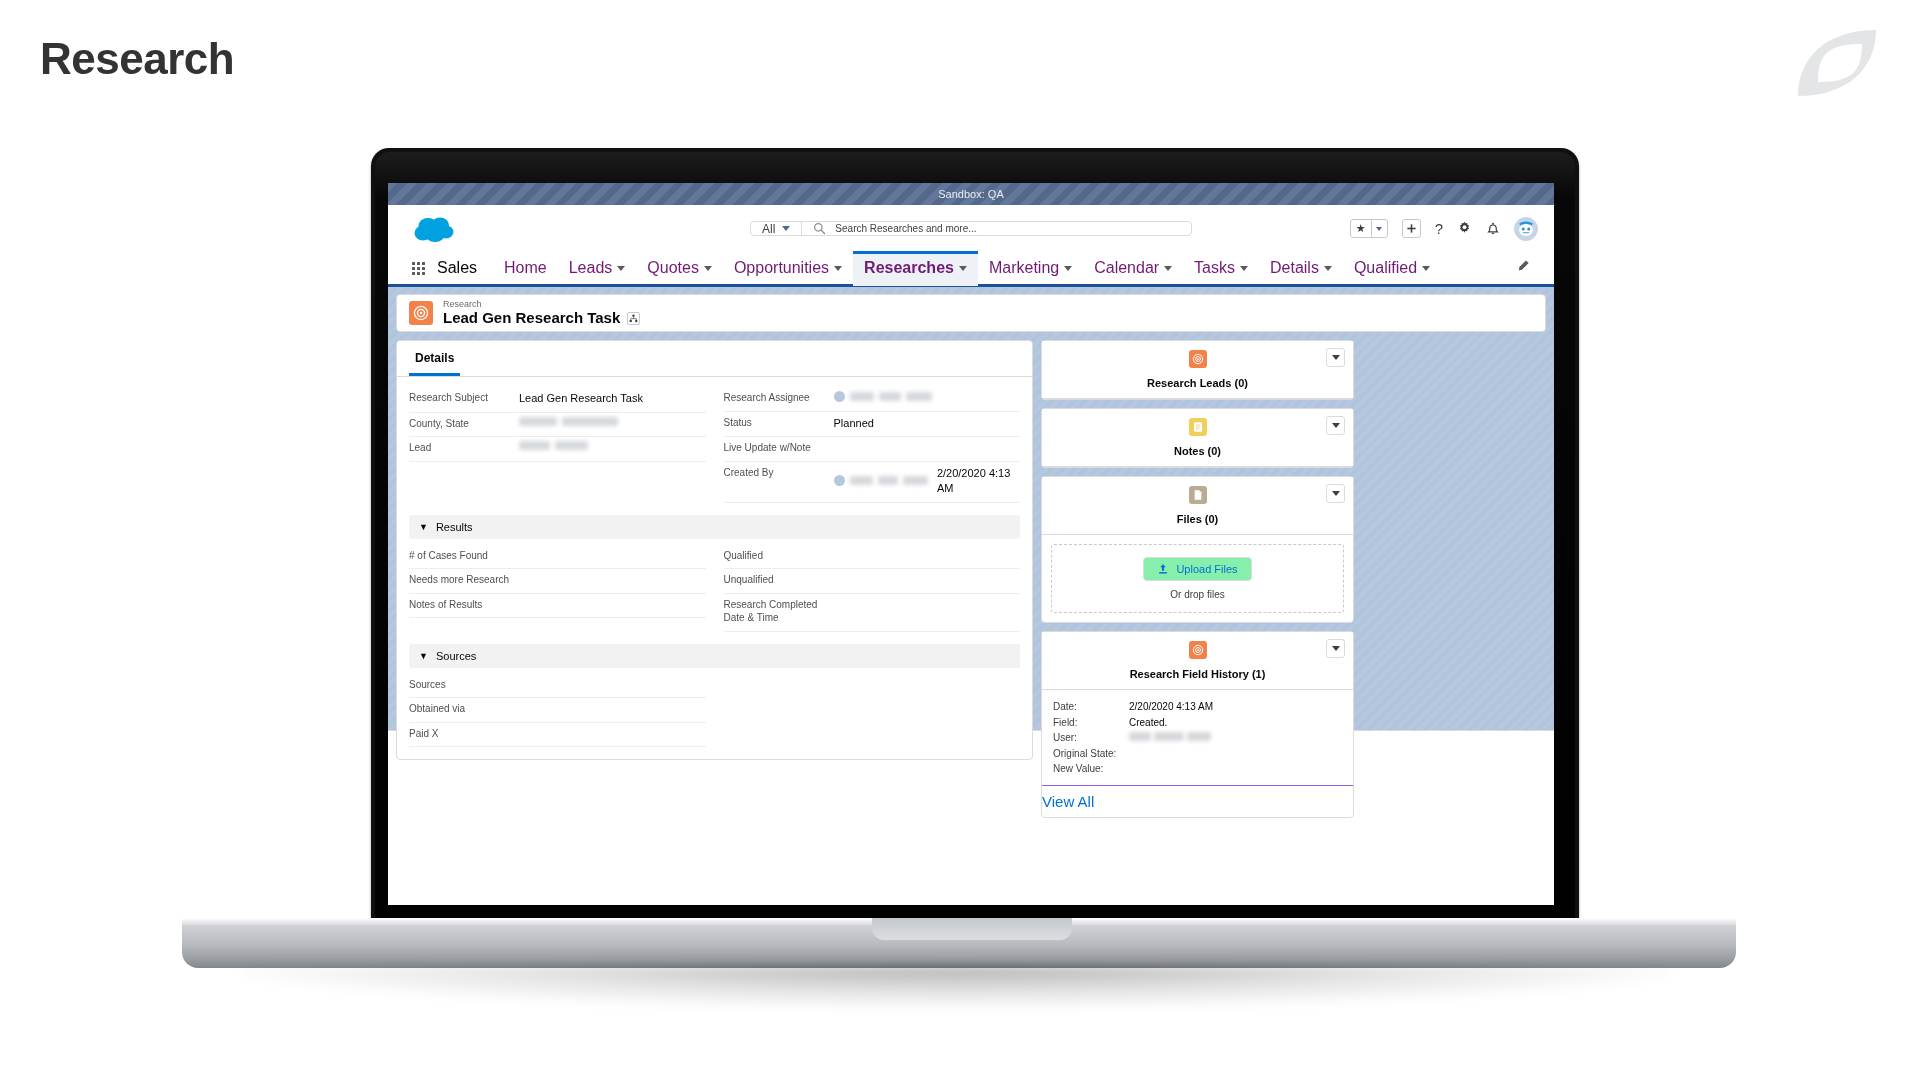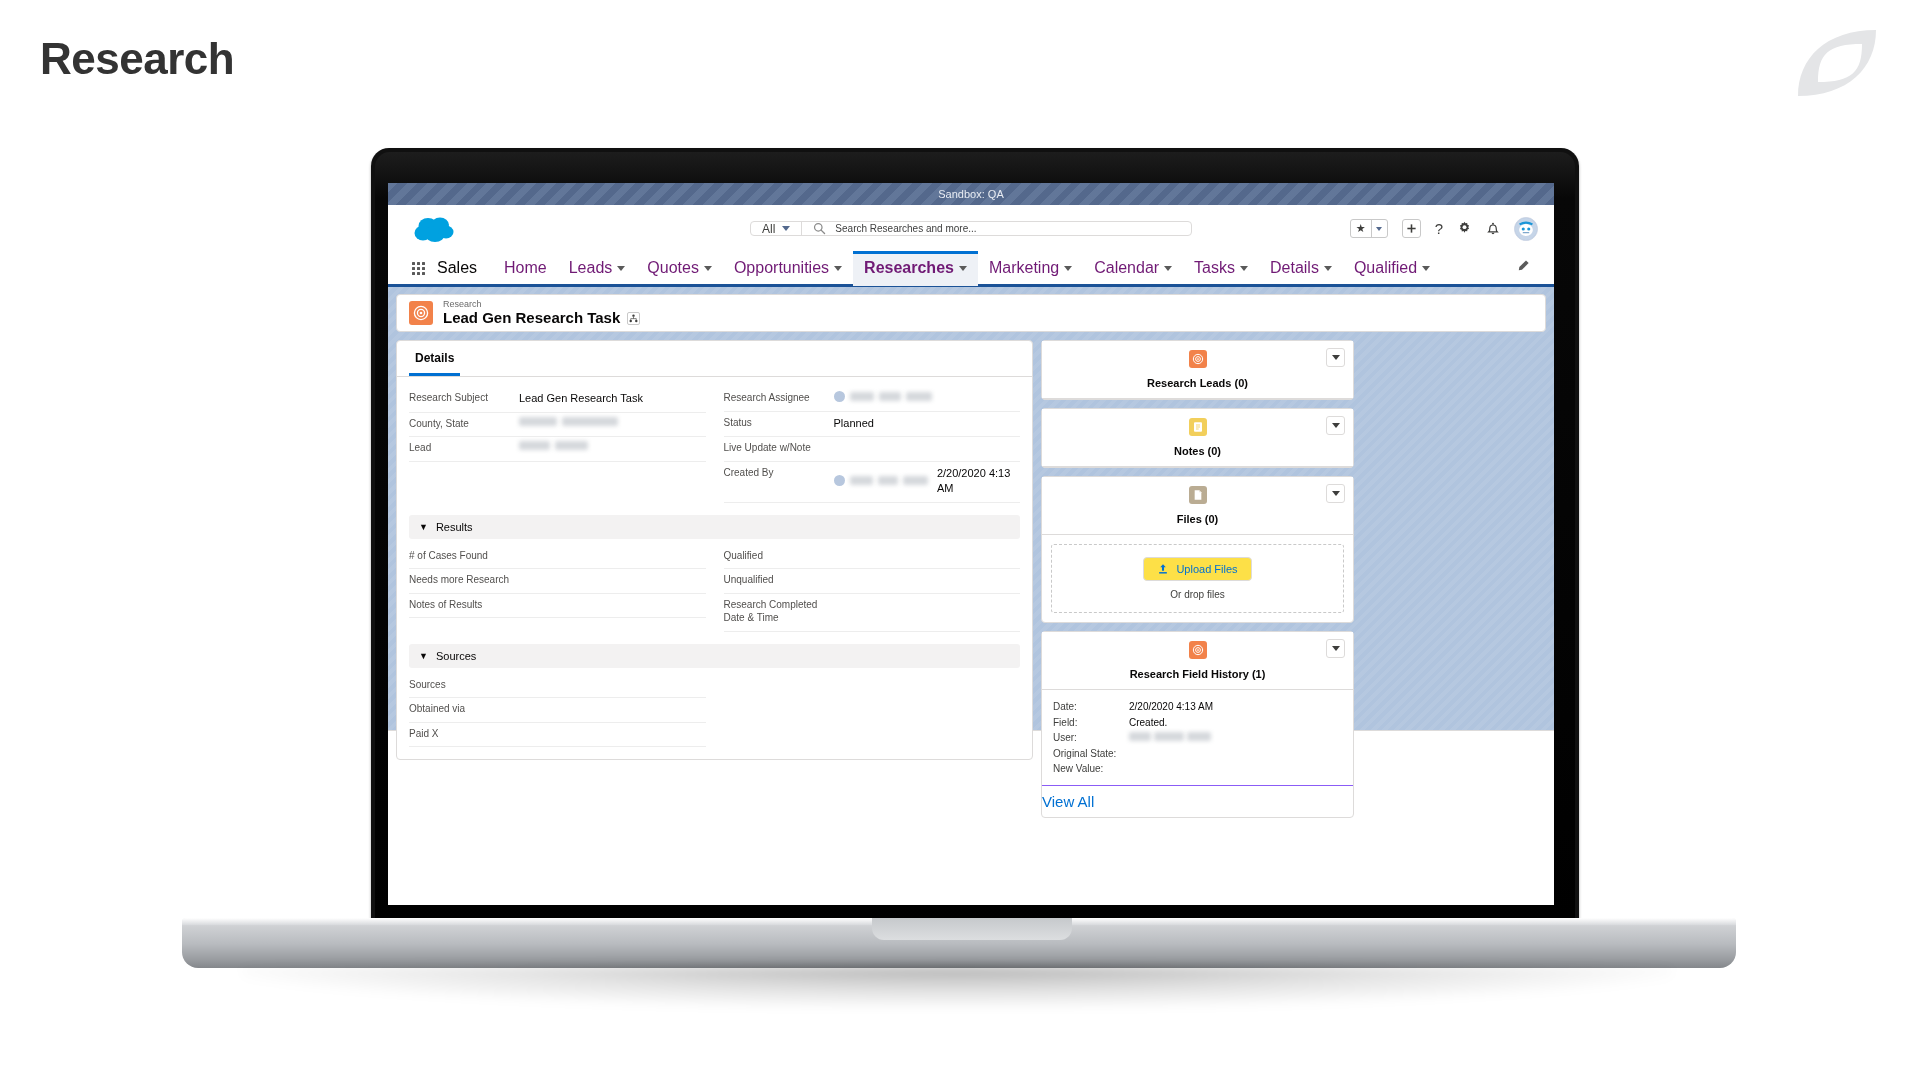--- a/index.html
+++ b/index.html
@@ -200,21 +200,21 @@
     width: 19px; height: 19px; border: 1px solid #dddbda; border-radius: 3px; background: #fff;
     display: flex; align-items: center; justify-content: center; cursor: pointer;
   }
   .card-menu div { width: 0; height: 0; border-left: 4px solid transparent; border-right: 4px solid transparent; border-top: 5px solid #3e3e3c; }
   #dropzone {
     margin: 9px; border: 1px dashed #c9c9c9; border-radius: 3px;
     padding: 12px 0 12px 0; text-align: center;
   }
   #upload-btn {
     display: inline-flex; align-items: center; gap: 7px;
-    border: 1px solid #dddbda; border-radius: 4px; background: #fde047;
+    border: 1px solid #dddbda; border-radius: 4px; background: #86efac;
     padding: 5px 13px; font-size: 11px; color: #0070d2; cursor: pointer;
   }
   #drop-hint { font-size: 10px; color: #3e3e3c; margin-top: 8px; }
   .hist-body { padding: 9px 11px 8px 11px; font-size: 10px; color: #3e3e3c; }
   .hist-row { display: flex; line-height: 1.55; }
   .hist-key { width: 76px; flex-shrink: 0; }
   .hist-val { color: #080707; }
   .card-footer {
     border-top: 1px solid #8b5cf6; text-align: left;
     padding: 7px 0; font-size: 15px; color: #0070d2; cursor: pointer;

